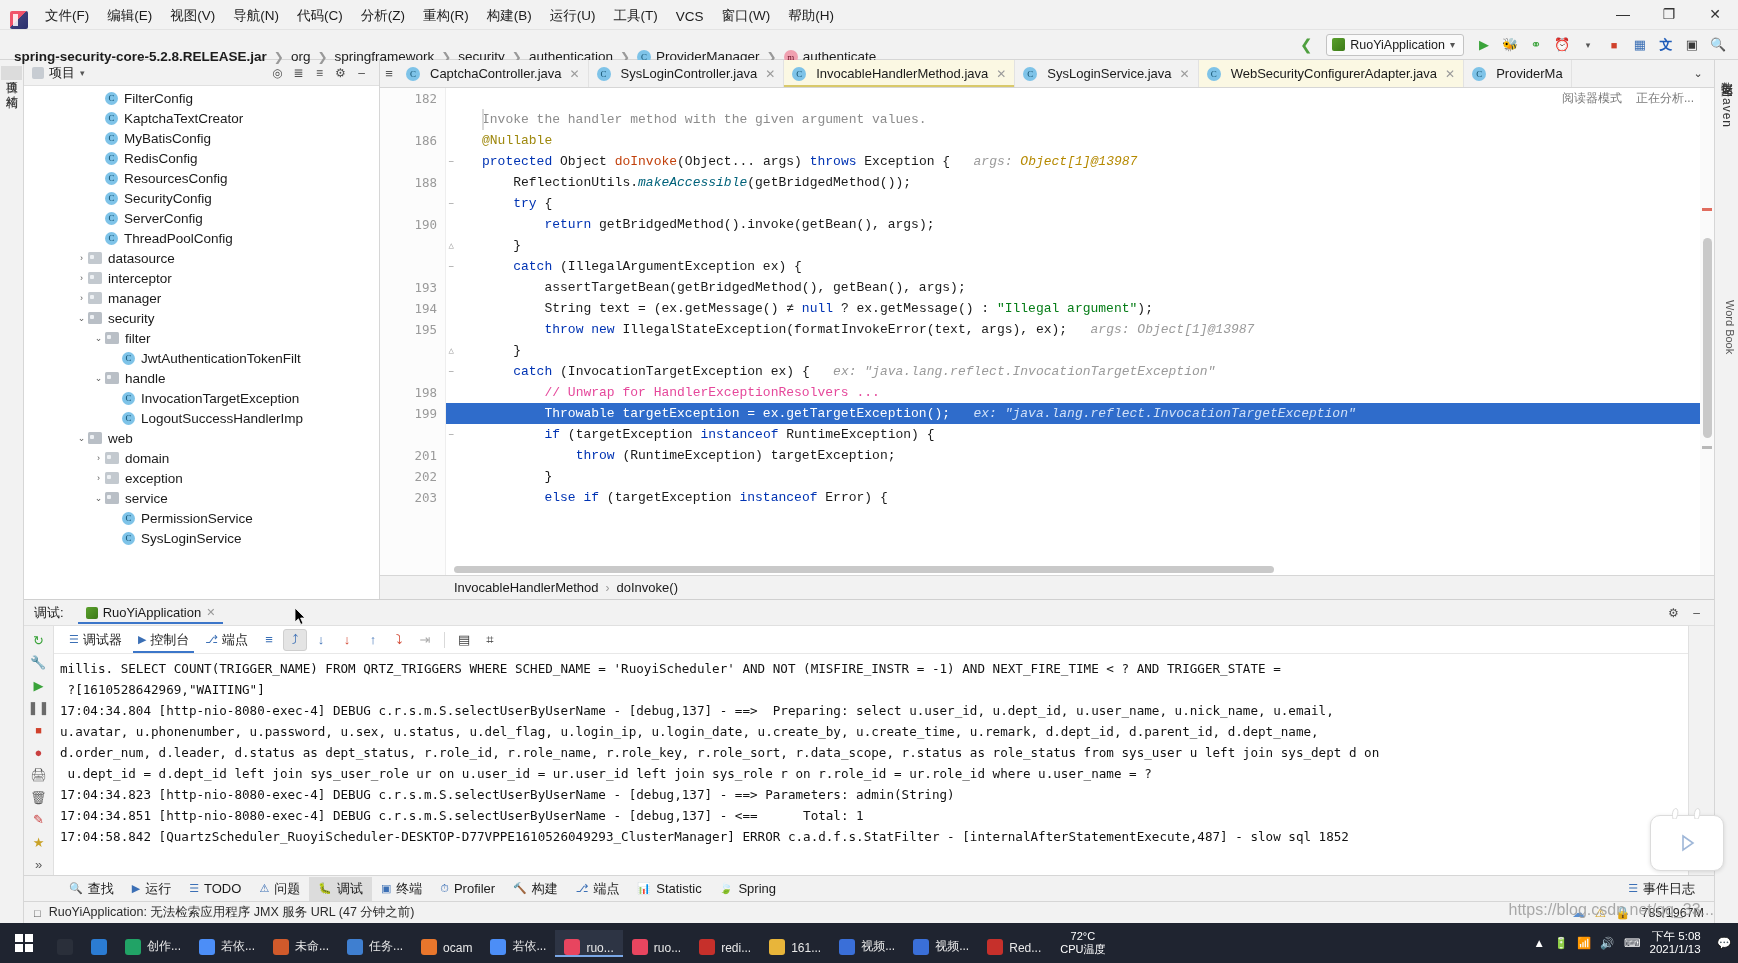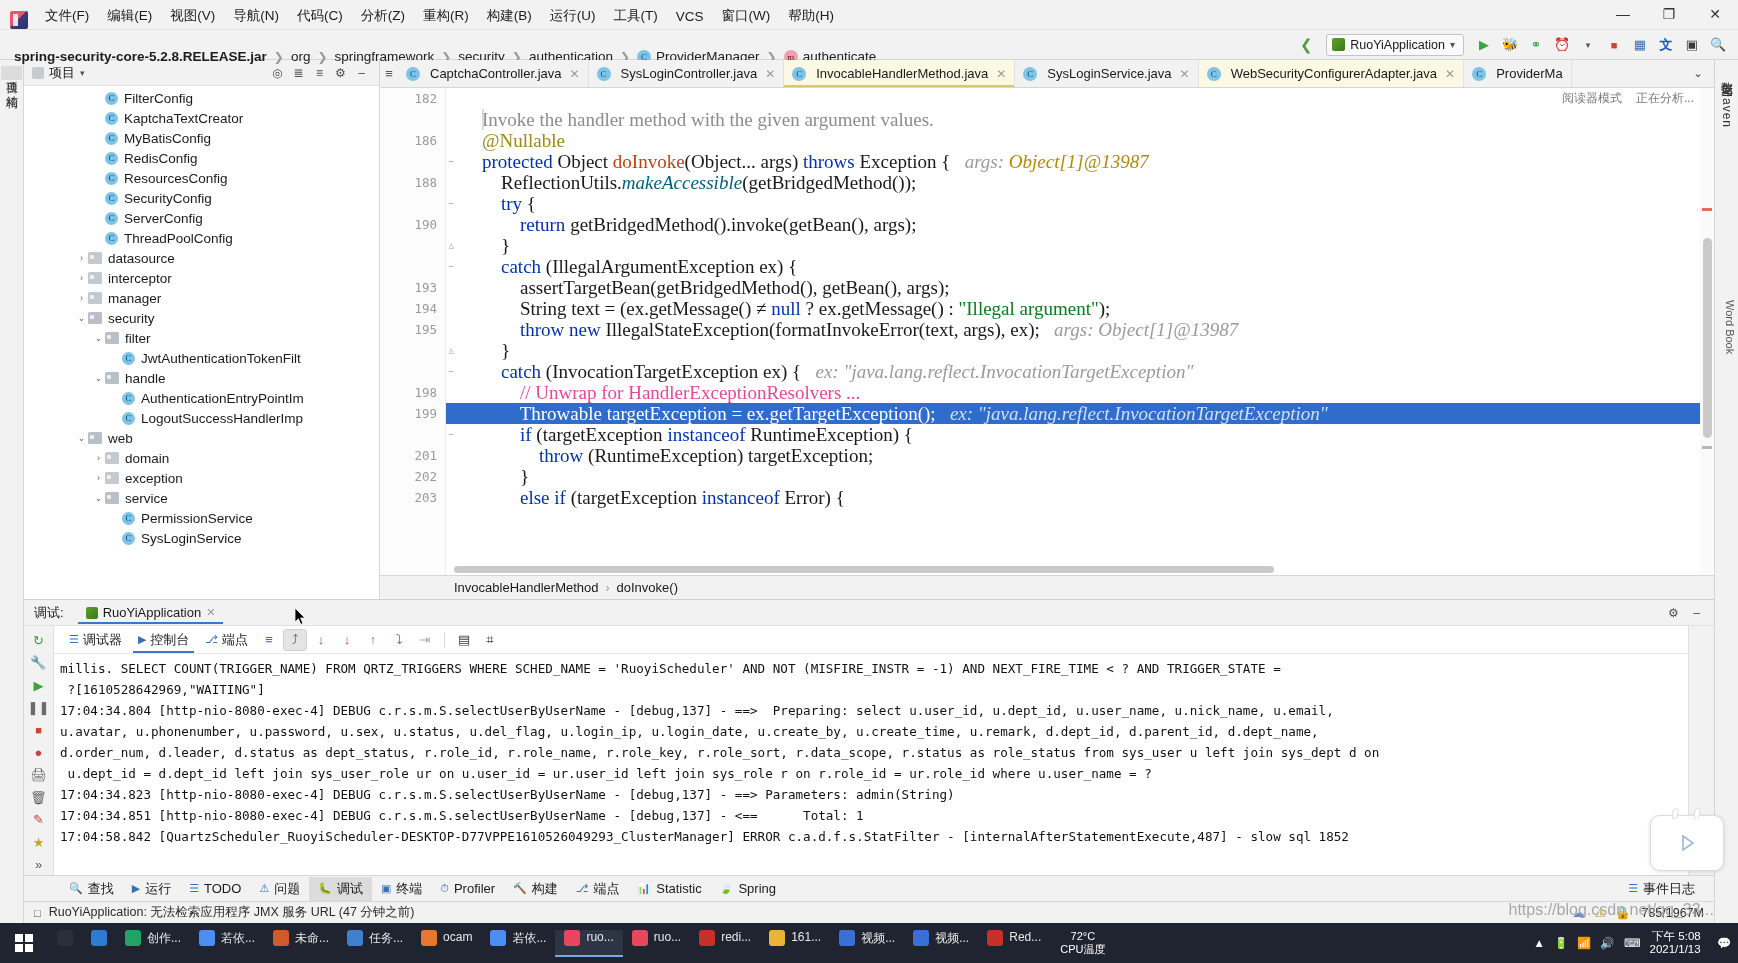--- a/index.html
+++ b/index.html
@@ -115,21 +115,21 @@
 
   .editor-body { flex:1 1 auto; display:flex; position:relative; min-height:0; overflow:hidden; background:#fff;}
   .gutter {
     width:66px;flex:0 0 66px;background:#fcfcfc;border-right:1px solid #eee;
     font-family:"DejaVu Sans Mono", monospace; font-size:12.5px; color:#9a9a9a; text-align:right;
     padding-top:0px; position:relative;
   }
   .gline { height:21px; line-height:21px; padding-right:8px; position:relative;}
   .gline .foldmark{position:absolute;right:-9px;top:6px;width:9px;height:9px;color:#a0a0a0;font-size:9px;line-height:9px;}
   .code {
-    flex:1 1 auto; font-family:Liberation Serif, serif; font-size:19px;
+    flex:1 1 auto; font-family:Liberation Mono, monospace; font-size:13px;
     line-height:21px; white-space:pre; overflow:hidden; position:relative; color:#1a1a1a;
     padding-left:36px;
   }
   .cl { height:21px; }
   .cl.hl { background:#2f6ccb; color:#fff; }
   .cl.hl .kw,.cl.hl .str,.cl.hl .cmt,.cl.hl .hint{color:#fff;}
   .cl.hl .hint{color:#cfe0f8;font-style:italic;}
   .kw { color:#0033b3; font-weight:normal; }
   .str { color:#067d17; }
   .cmt { color:#e5489b; }
@@ -203,21 +203,21 @@
   .status-right{margin-left:auto;display:flex;align-items:center;gap:10px;padding-right:10px;}
 
   
   .taskbar{
     height:40px;flex:0 0 40px;background:#1f2430;display:flex;align-items:center;color:#fff;font-size:12px;
   }
   .start{width:48px;height:40px;display:flex;align-items:center;justify-content:center;}
   .start .grid{display:grid;grid-template-columns:8px 8px;grid-template-rows:8px 8px;gap:2px;}
   .start .grid i{background:#fff;display:block;}
   .tb-app{
-    height:27px;display:flex;align-items:flex-start;gap:6px;padding:0 9px;white-space:nowrap;color:#e8e8e8;
+    height:27px;display:flex;align-items:flex-end;gap:6px;padding:0 9px;white-space:nowrap;color:#e8e8e8;
     border-bottom:2px solid transparent;
   }
   .tb-app.run{background:#2d3444;border-bottom-color:#7aa7e6;}
   .tb-dot{width:16px;height:16px;border-radius:3px;flex:0 0 16px;}
   .tray{margin-left:auto;display:flex;align-items:center;gap:9px;padding-right:6px;font-size:11.5px;}
   .clock{display:flex;flex-direction:column;align-items:flex-end;line-height:13px;font-size:11.5px;padding-right:8px;}
   .temp{display:flex;flex-direction:column;align-items:center;line-height:13px;font-size:11px;}
 
   .wordbook{
     position:absolute; right:14px; bottom:92px; width:74px;height:56px;background:#fff;border:1px solid #dcdcdc;
@@ -409,21 +409,21 @@
                 <span>JwtAuthenticationTokenFilt</span>
               </div>
               <div class="trow" style="padding-left: 68px;">
                 <span class="arrow">⌄</span>
                 <span class="fold open"></span>
                 <span>handle</span>
               </div>
               <div class="trow" style="padding-left: 85px;">
                 <span class="arrow"></span>
                 <span class="cls">C</span>
-                <span>AuthenticationEntryPointIm</span>
+                <span>InvocationTargetException</span>
               </div>
               <div class="trow" style="padding-left: 85px;">
                 <span class="arrow"></span>
                 <span class="cls">C</span>
                 <span>LogoutSuccessHandlerImp</span>
               </div>
               <div class="trow" style="padding-left: 51px;">
                 <span class="arrow">⌄</span>
                 <span class="fold open"></span>
                 <span>web</span>

